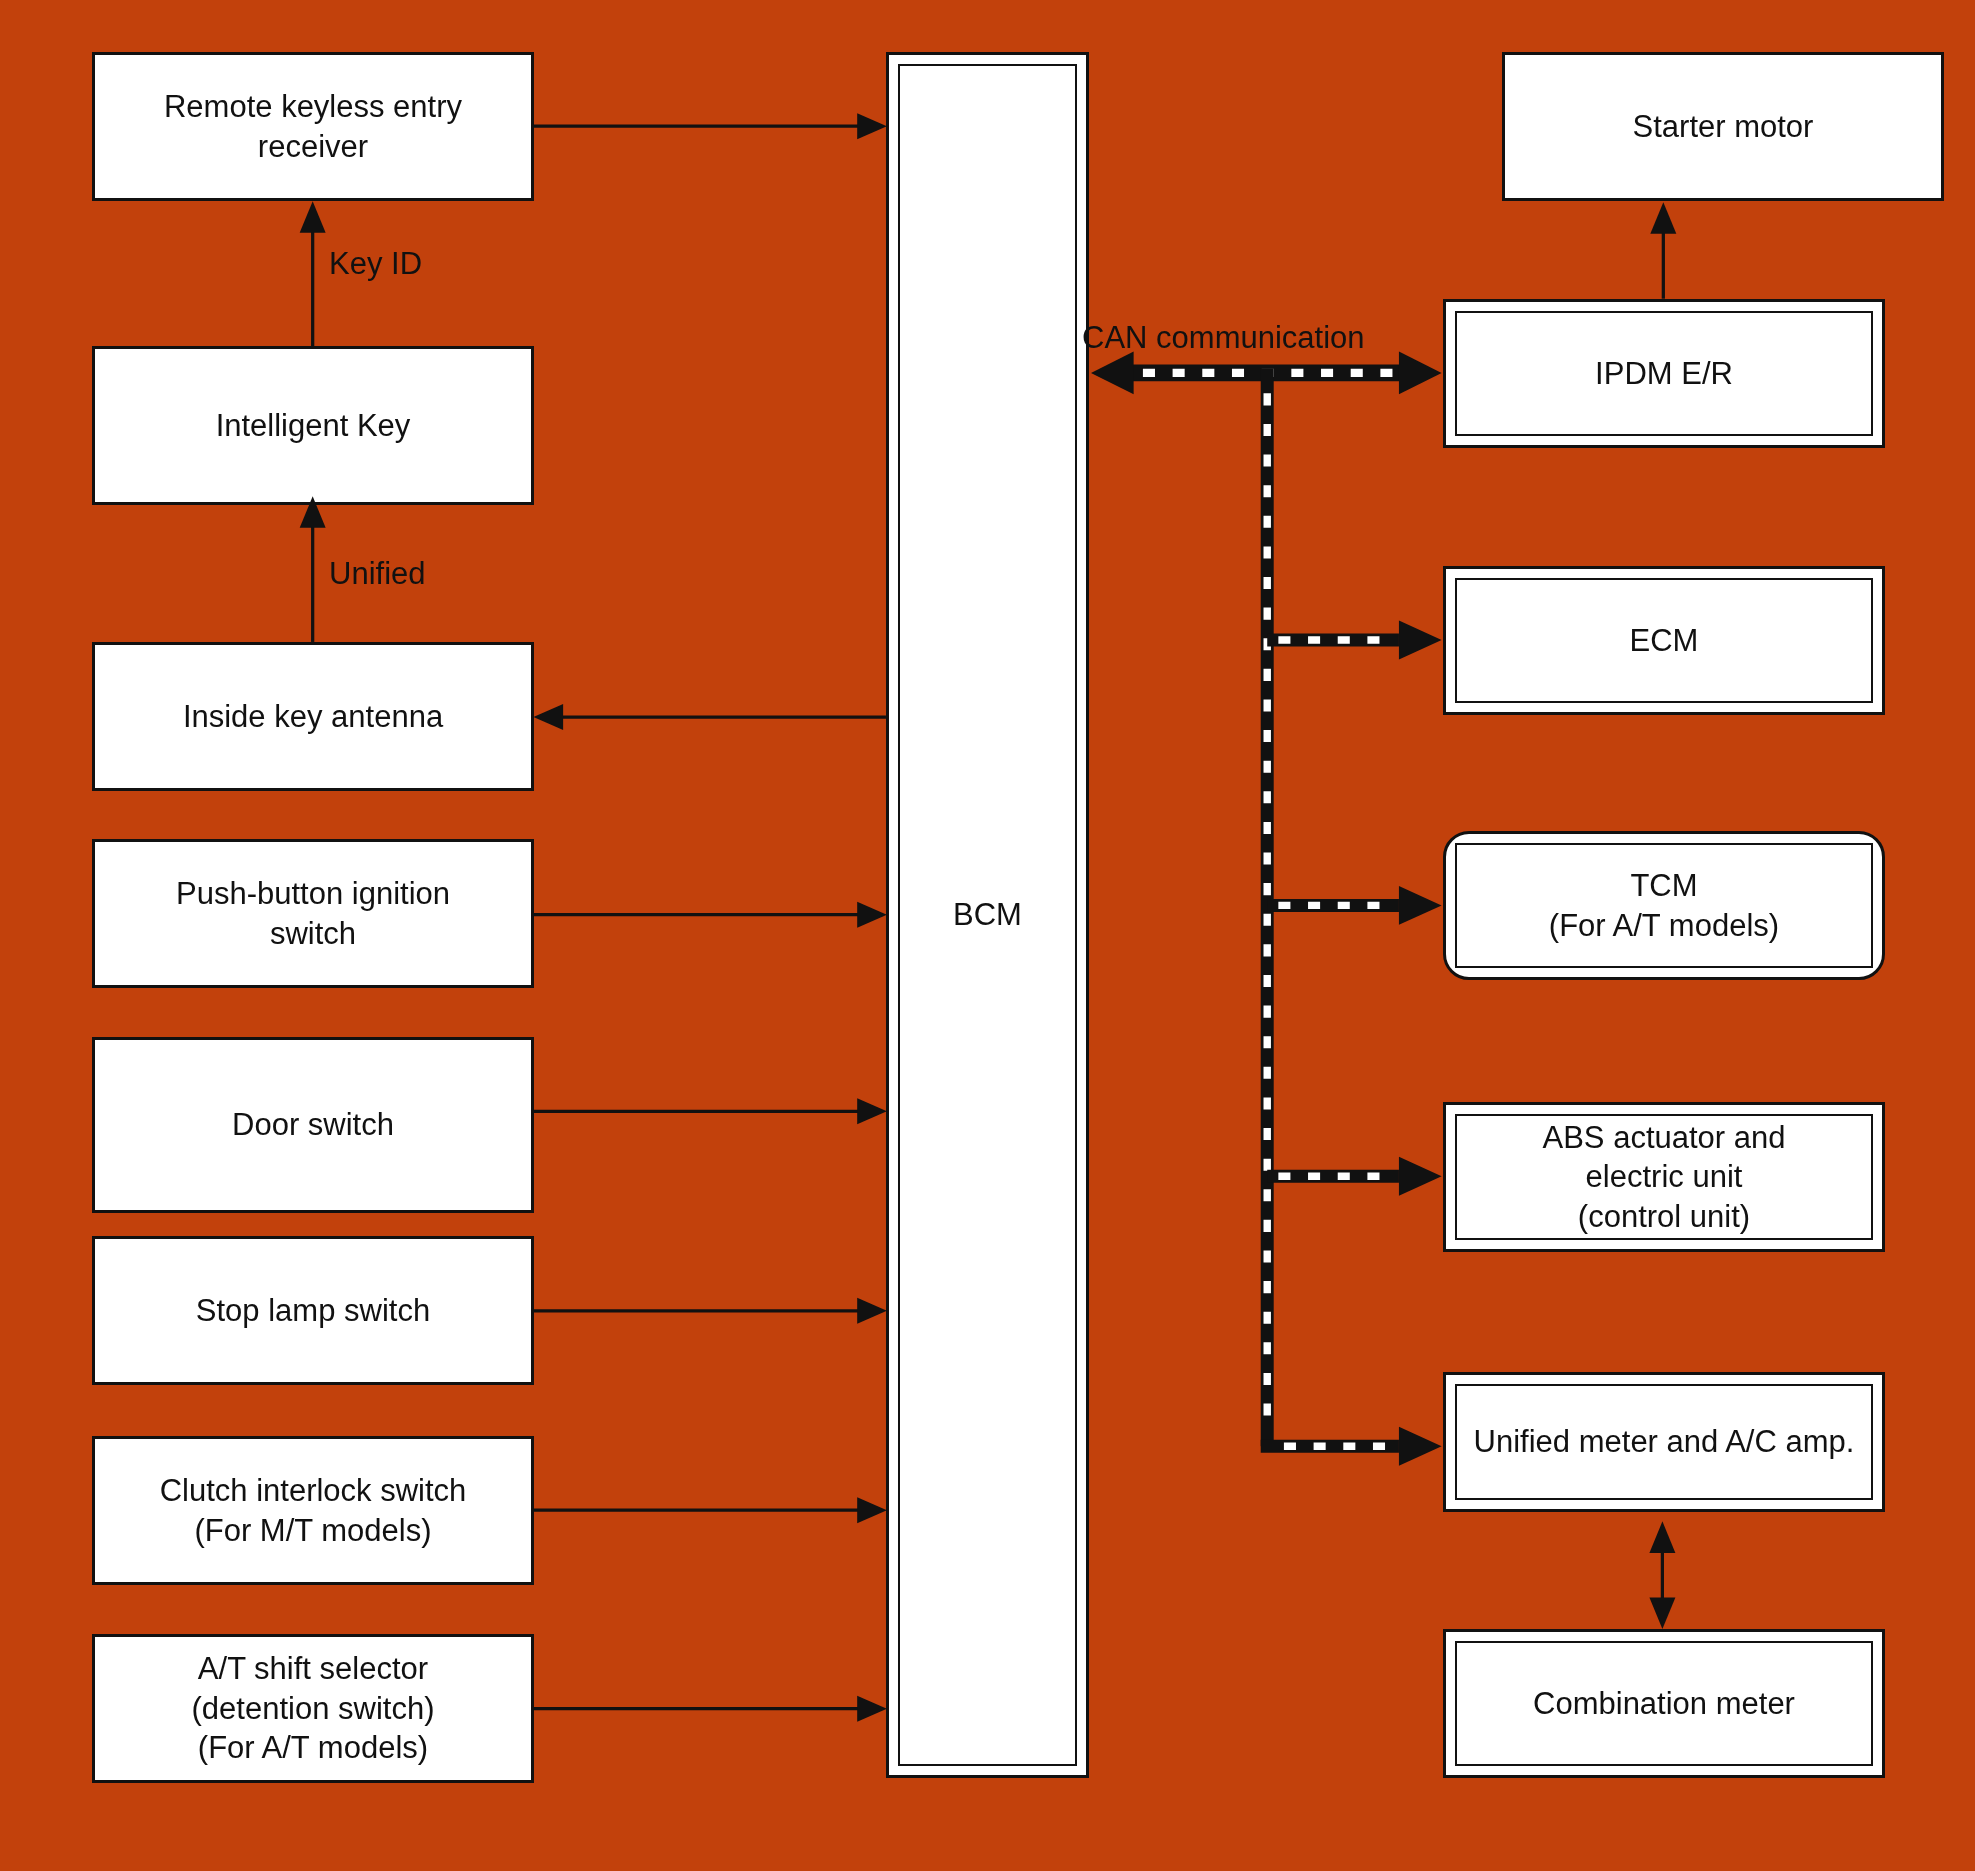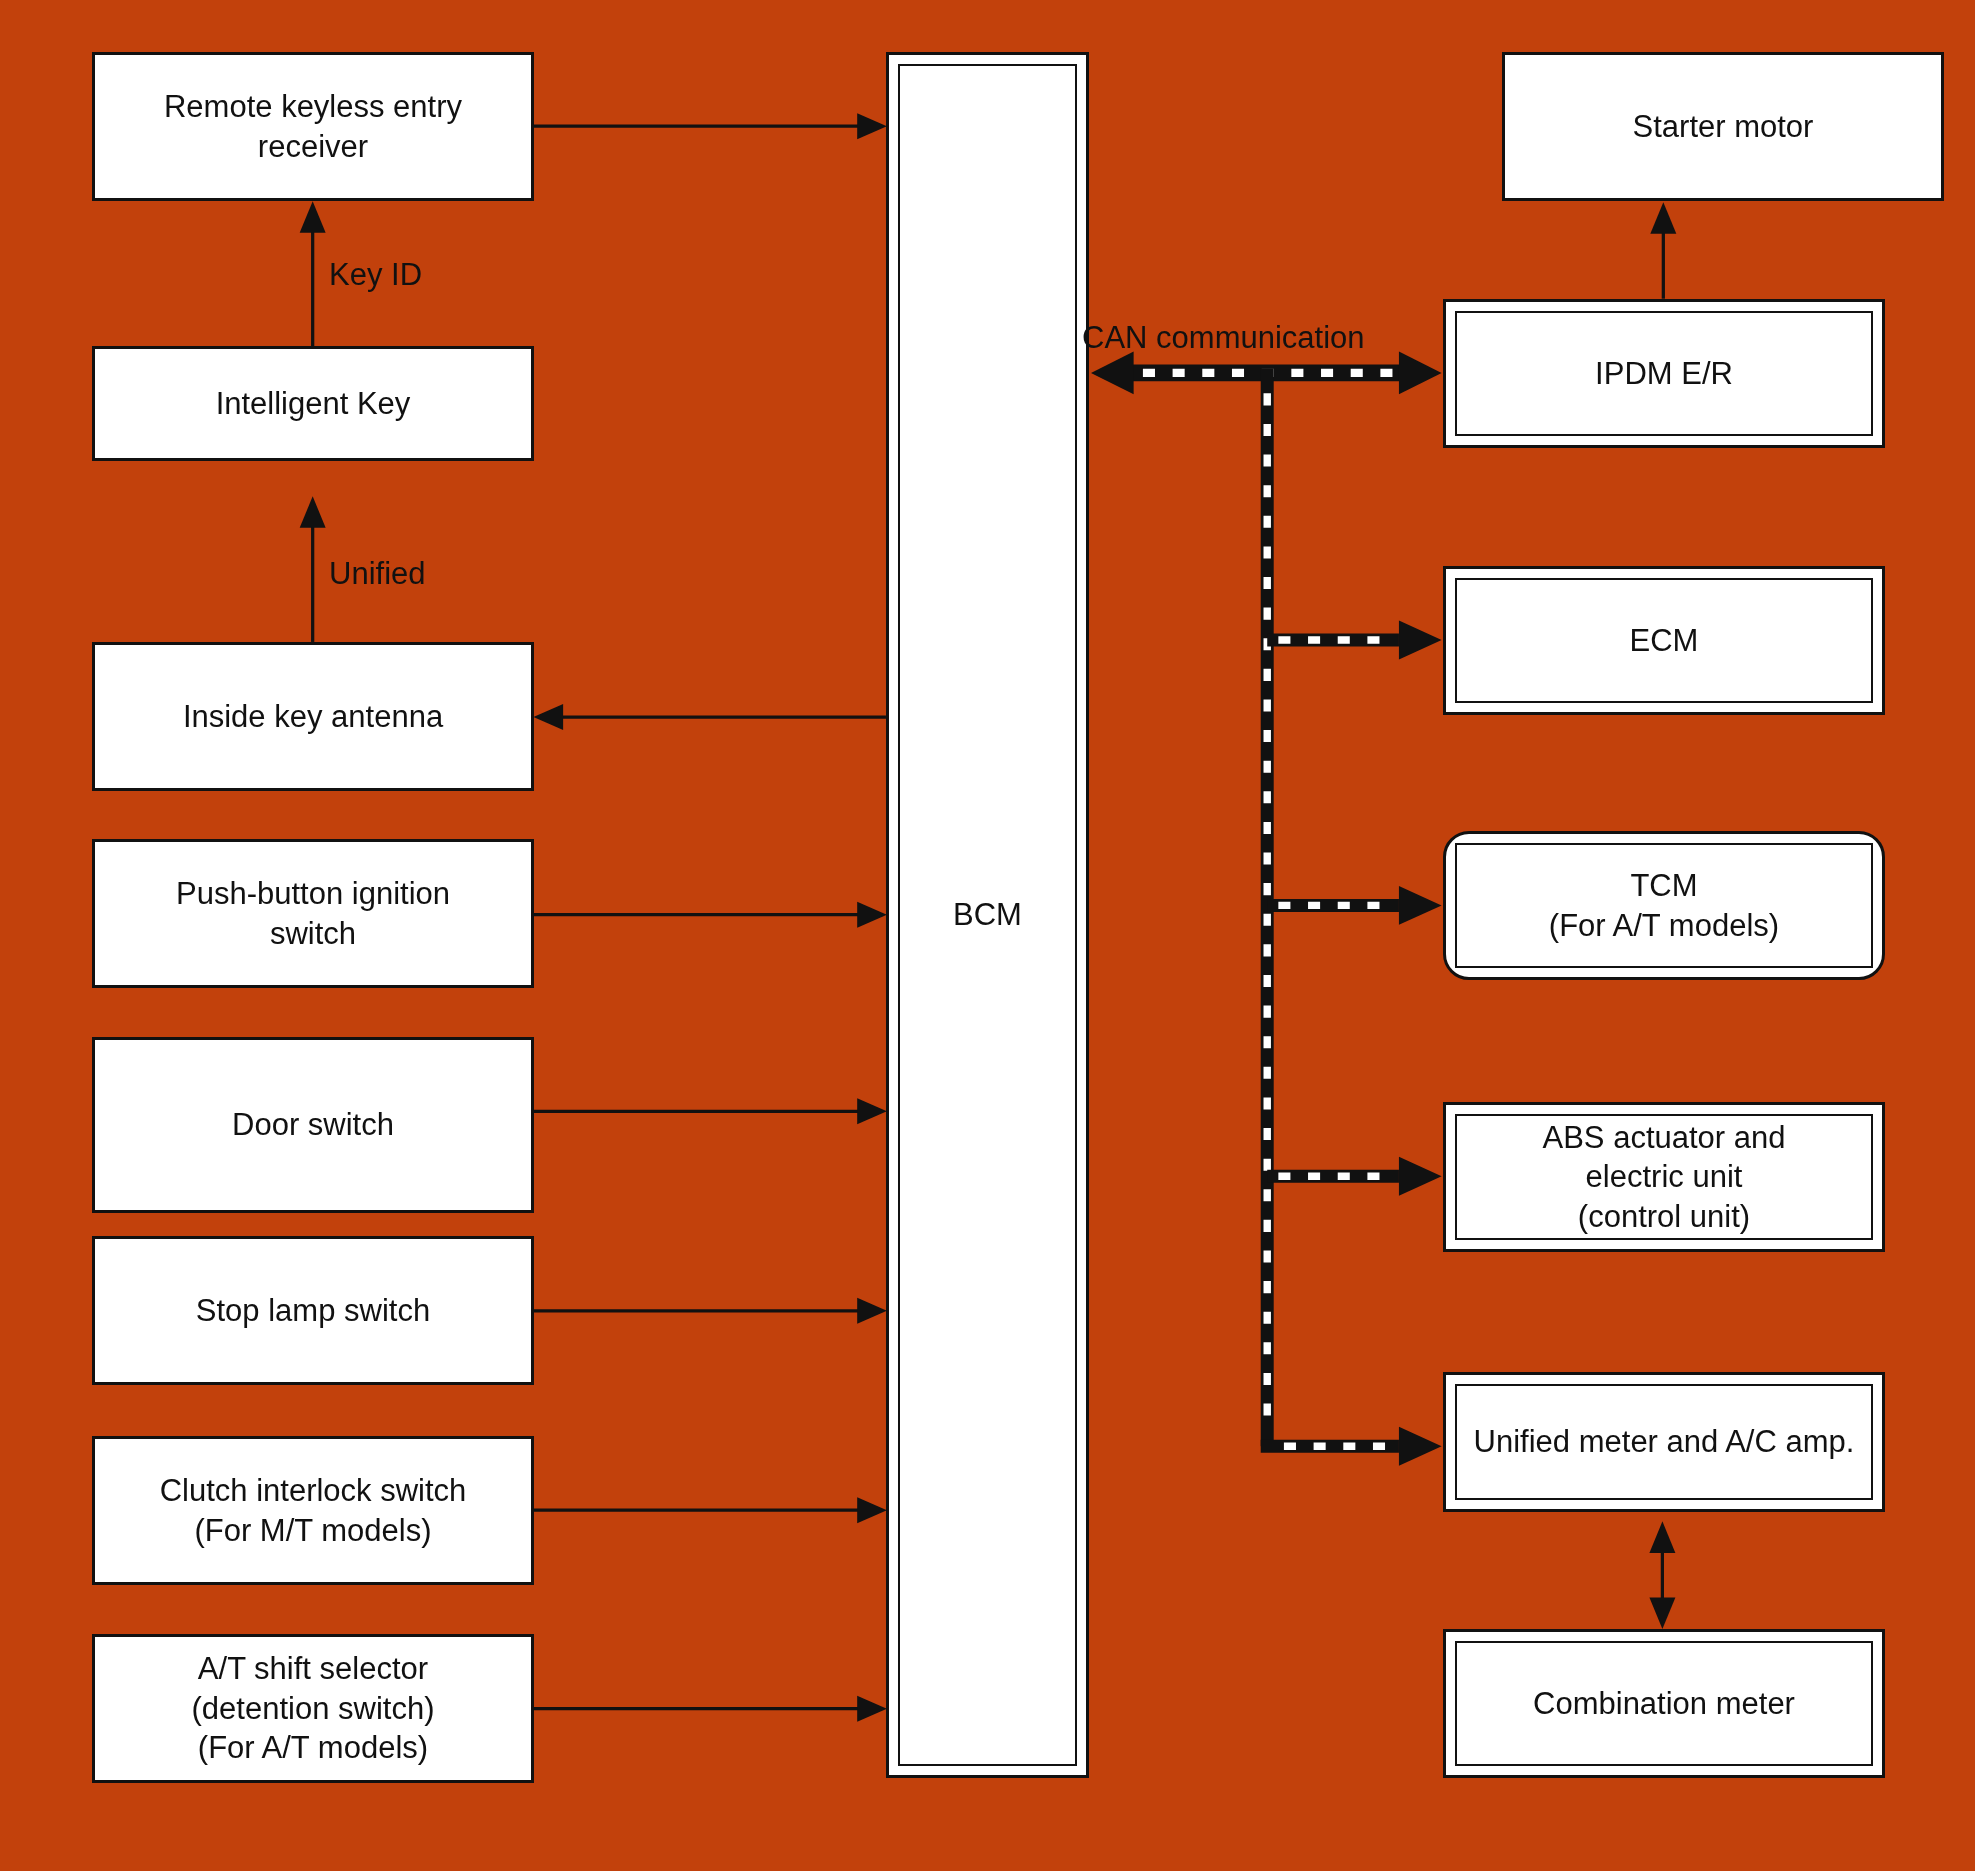--- a/index.html
+++ b/index.html
@@ -47,21 +47,21 @@
 </style>
 </head>
 <body>
 
 <div class="canvas">
 
   <div class="box" style="left:92px;top:52px;width:442px;height:149px;">
     <div class="lbl">Remote keyless entry
 receiver</div>
   </div>
-  <div class="box" style="left:92px;top:346px;width:442px;height:115px;">
+  <div class="box" style="left:92px;top:346px;width:442px;height:159px;">
     <div class="lbl">Intelligent Key</div>
   </div>
   <div class="box" style="left:92px;top:642px;width:442px;height:149px;">
     <div class="lbl">Inside key antenna</div>
   </div>
   <div class="box" style="left:92px;top:839px;width:442px;height:149px;">
     <div class="lbl">Push-button ignition
 switch</div>
   </div>
   <div class="box" style="left:92px;top:1037px;width:442px;height:176px;align-items:center;">
@@ -116,21 +116,21 @@
     <div class="inner">
       <div class="lbl">Unified meter and A/C amp.</div>
     </div>
   </div>
   <div class="box" style="left:1443px;top:1629px;width:442px;height:149px;">
     <div class="inner">
       <div class="lbl">Combination meter</div>
     </div>
   </div>
 
-  <div class="edge-label" style="left:329px;top:256px;">Key ID</div>
+  <div class="edge-label" style="left:329px;top:245px;">Key ID</div>
   <div class="edge-label" style="left:329px;top:555px;">Unified</div>
   <div class="edge-label center" style="left:1082px;top:319px;width:371px;">CAN communication</div>
 
   <svg class="wires" width="1976" height="1872" viewBox="0 0 2130 2018">
     <g stroke="#111111" stroke-width="3.5" fill="none">
 
       <line x1="575" y1="136" x2="928" y2="136"></line>
 
       <line x1="337" y1="373" x2="337" y2="248"></line>
 

